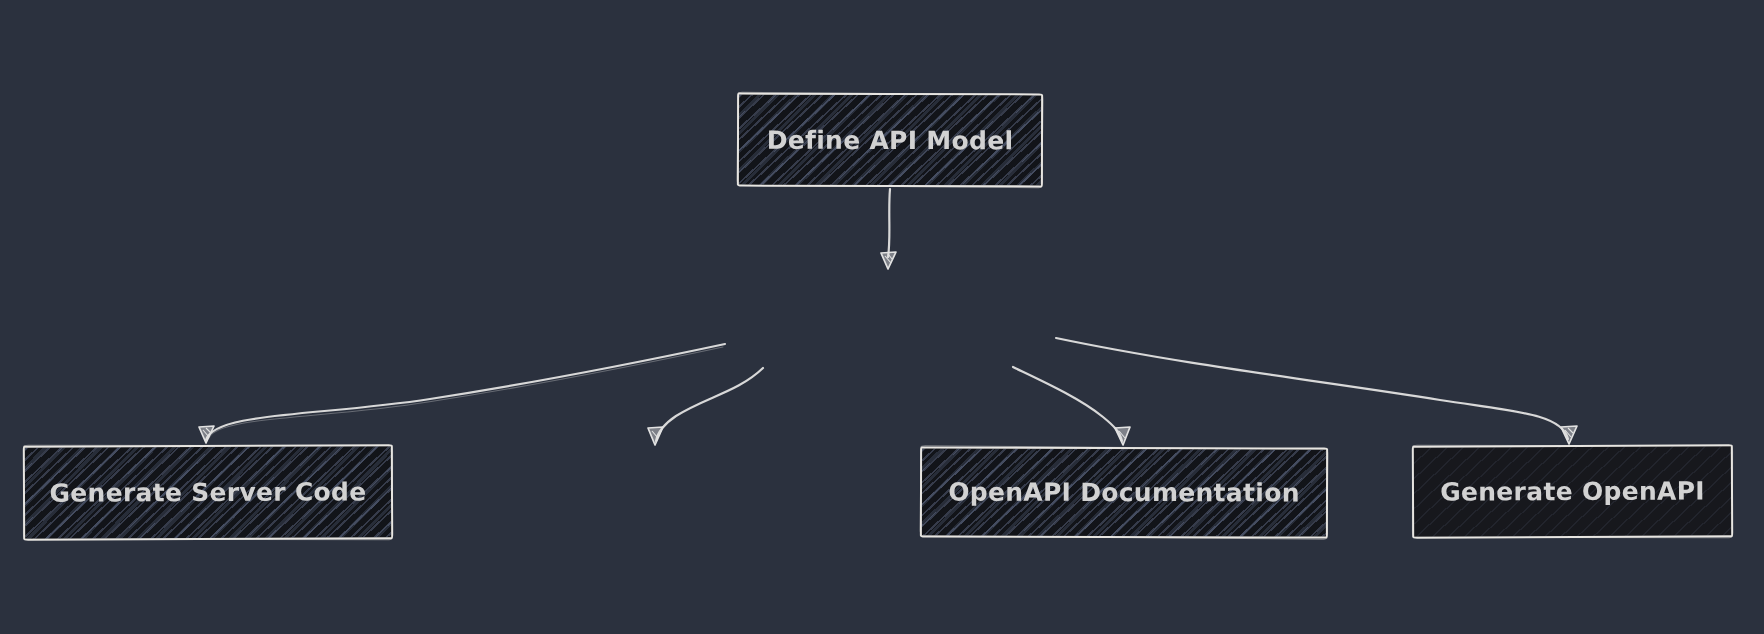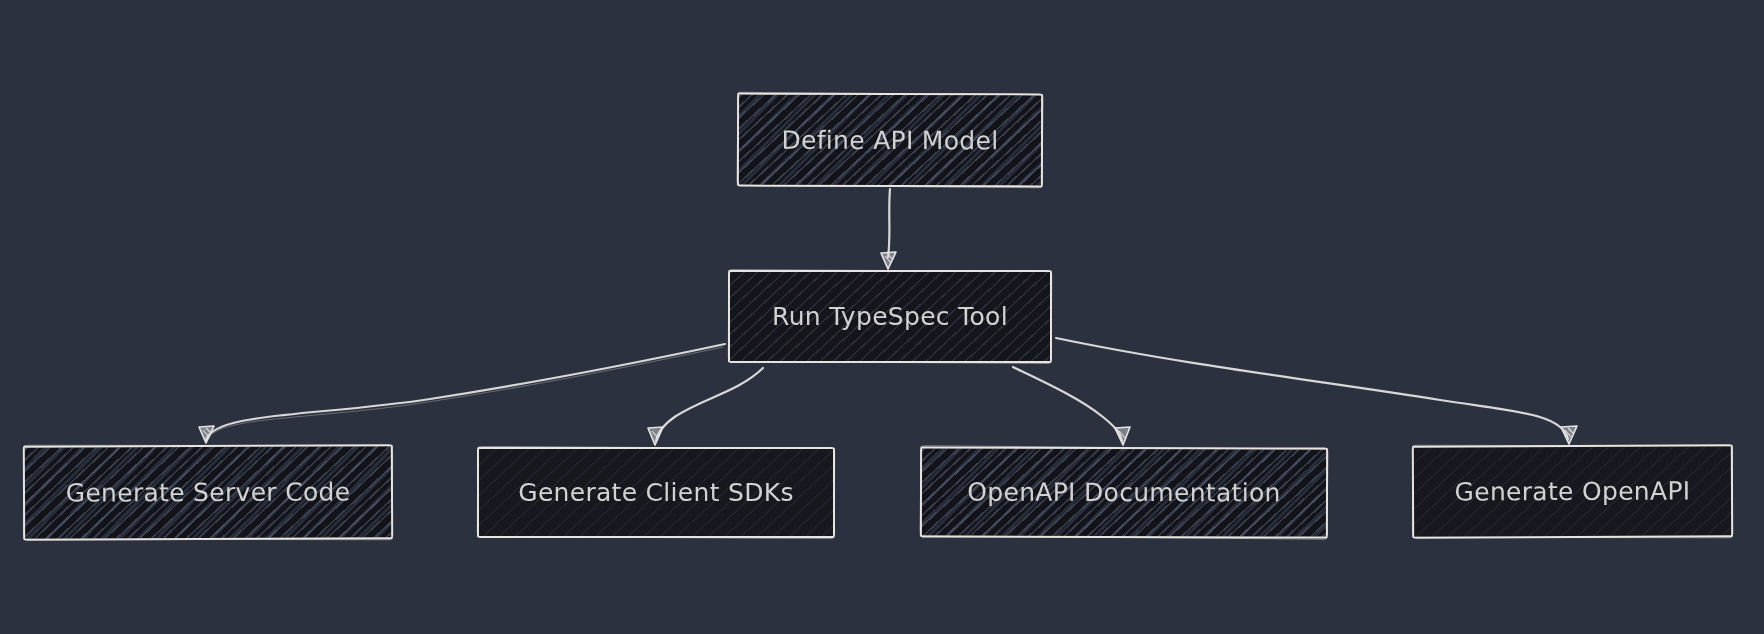--- a/index.html
+++ b/index.html
@@ -7,20 +7,21 @@
     padding: 0;
     background: #2b313e;
   }
   .canvas {
     position: relative;
     width: 1764px;
     height: 634px;
     background: #2b313e;
     overflow: hidden;
     font-family: "DejaVu Sans", "Liberation Sans", sans-serif;
+    font-weight: bold;
   }
   svg.edges-layer {
     position: absolute;
     left: 0; top: 0;
     width: 1764px; height: 634px;
     pointer-events: none;
   }
   .edge-shaft {
     fill: none;
     stroke: #d8d8d8;
@@ -127,31 +128,25 @@
       <path class="edge-shaft" d="M1056,338 C1190,366 1330,382 1440,400 C1510,411 1562,413 1568,439"></path>
       <path class="arrow-head" d="M1561,427 L1577,426 L1569,444 Z"></path>
       <path class="arrow-hatch" d="M1565,430 L1571,437 M1568,428 L1573,433"></path>
     </g>
   </svg>
 
   <div class="node hatch-dense rot-b" style="left:737px; top:93px; width:306px; height:94px;">
     <span class="node-label">Define API Model</span>
   </div>
 
-  <div class="node hatch-medium" style="left:728px; top:270px; width:324px; height:93px;">
-    <span class="node-label">Run TypeSpec Tool</span>
-  </div>
 
   <div class="node hatch-dense rot-a" style="left:23px; top:445px; width:370px; height:95px;">
     <span class="node-label">Generate Server Code</span>
   </div>
 
-  <div class="node hatch-sparse" style="left:477px; top:447px; width:358px; height:91px;">
-    <span class="node-label">Generate Client SDKs</span>
-  </div>
 
   <div class="node hatch-dense rot-b" style="left:920px; top:447px; width:408px; height:91px;">
     <span class="node-label">OpenAPI Documentation</span>
   </div>
 
   <div class="node hatch-sparse rot-a" style="left:1412px; top:445px; width:321px; height:93px;">
     <span class="node-label">Generate OpenAPI</span>
   </div>
 
 </div>

